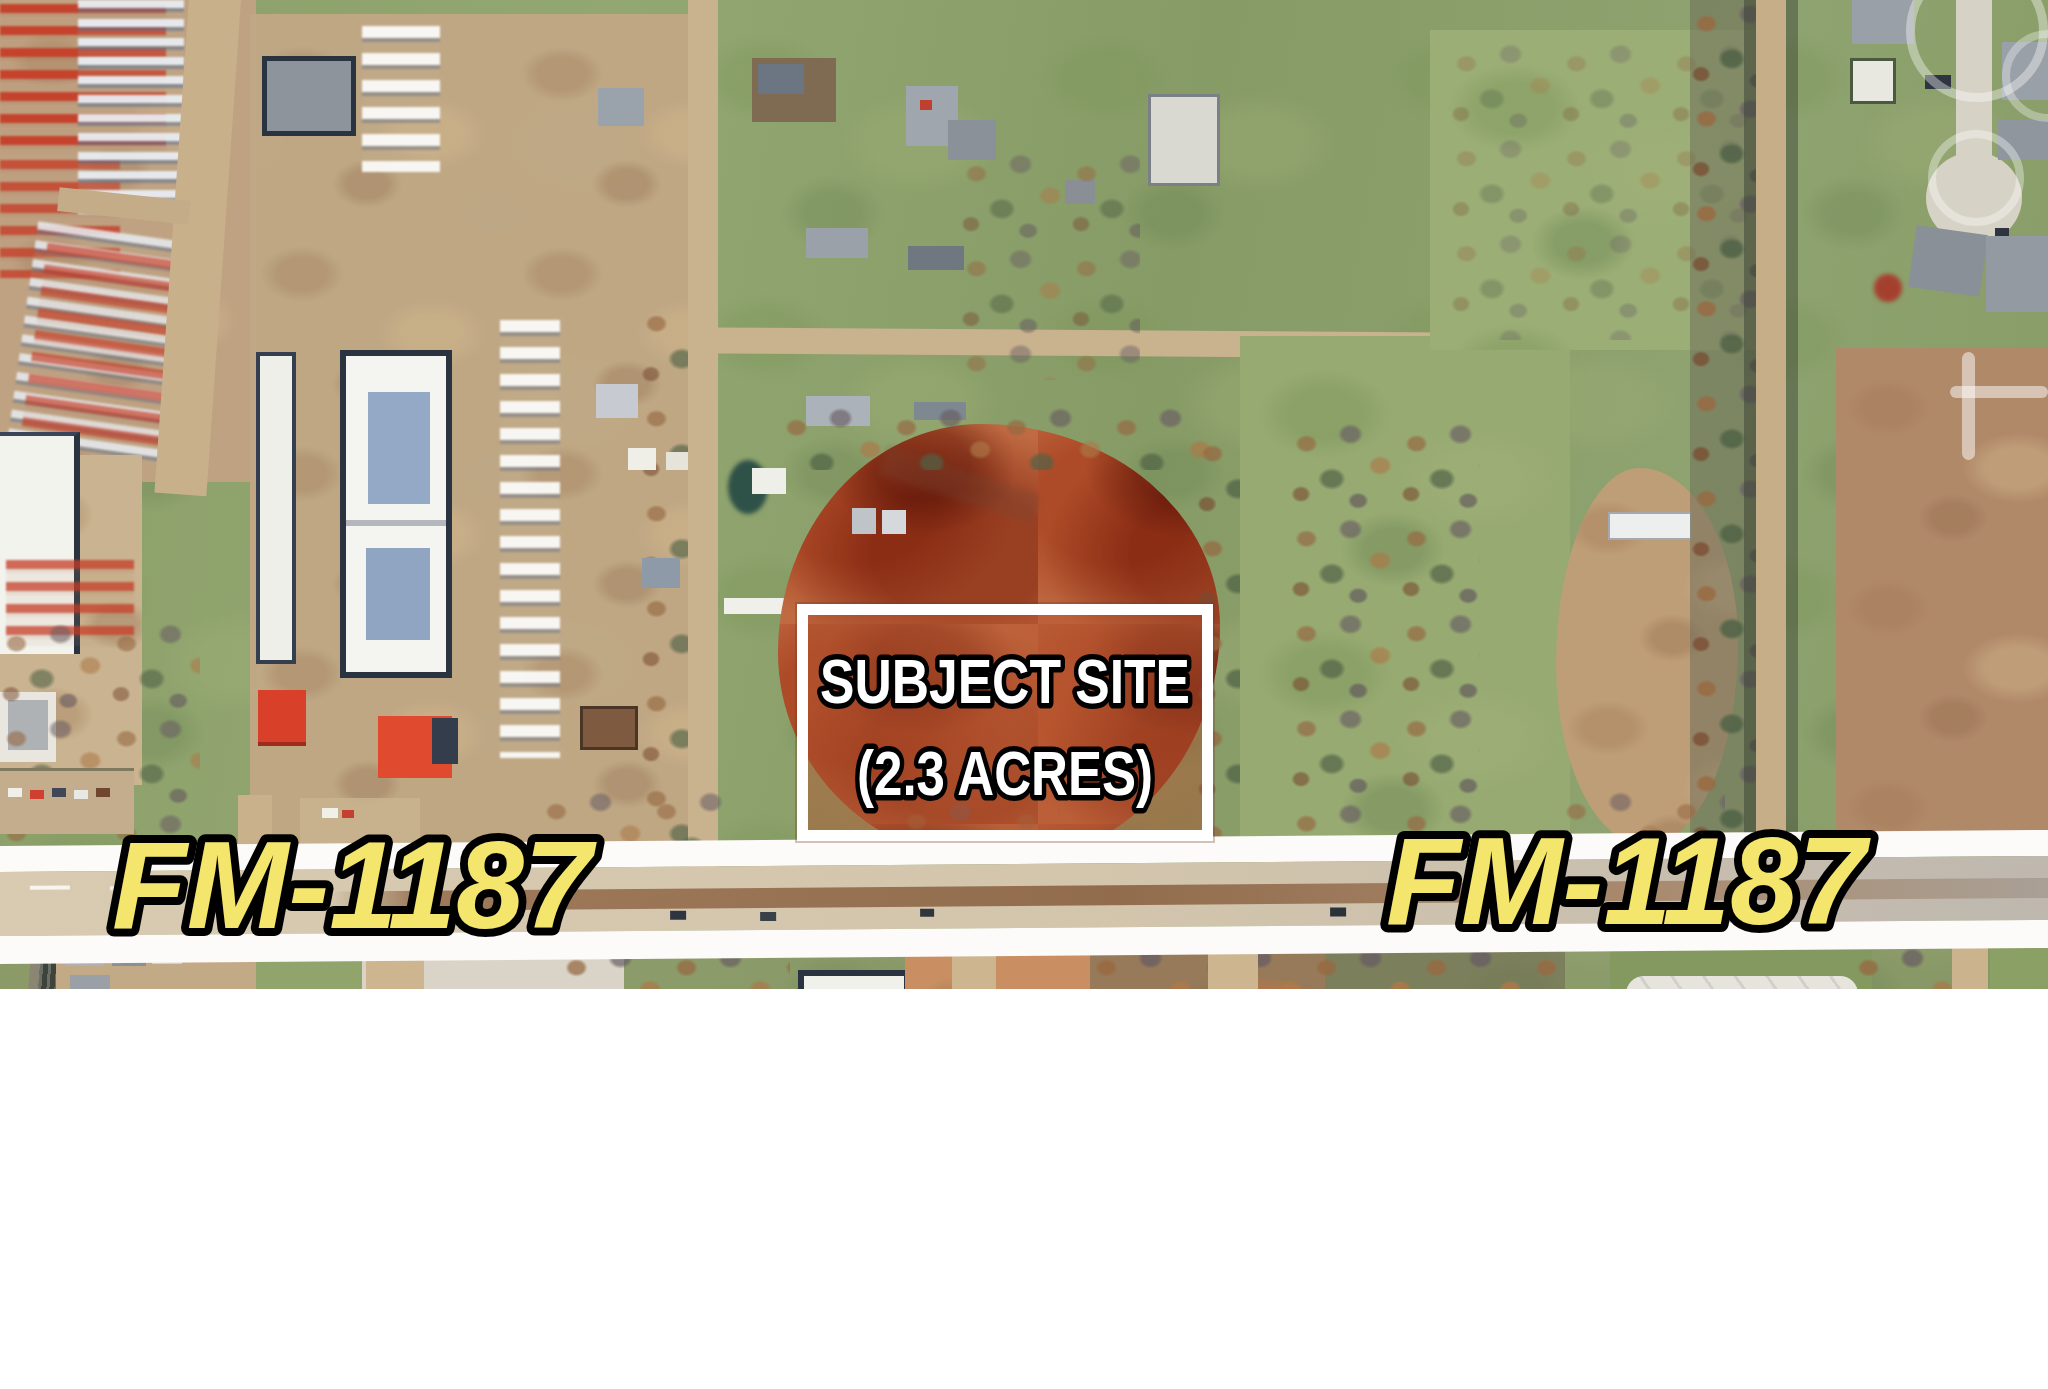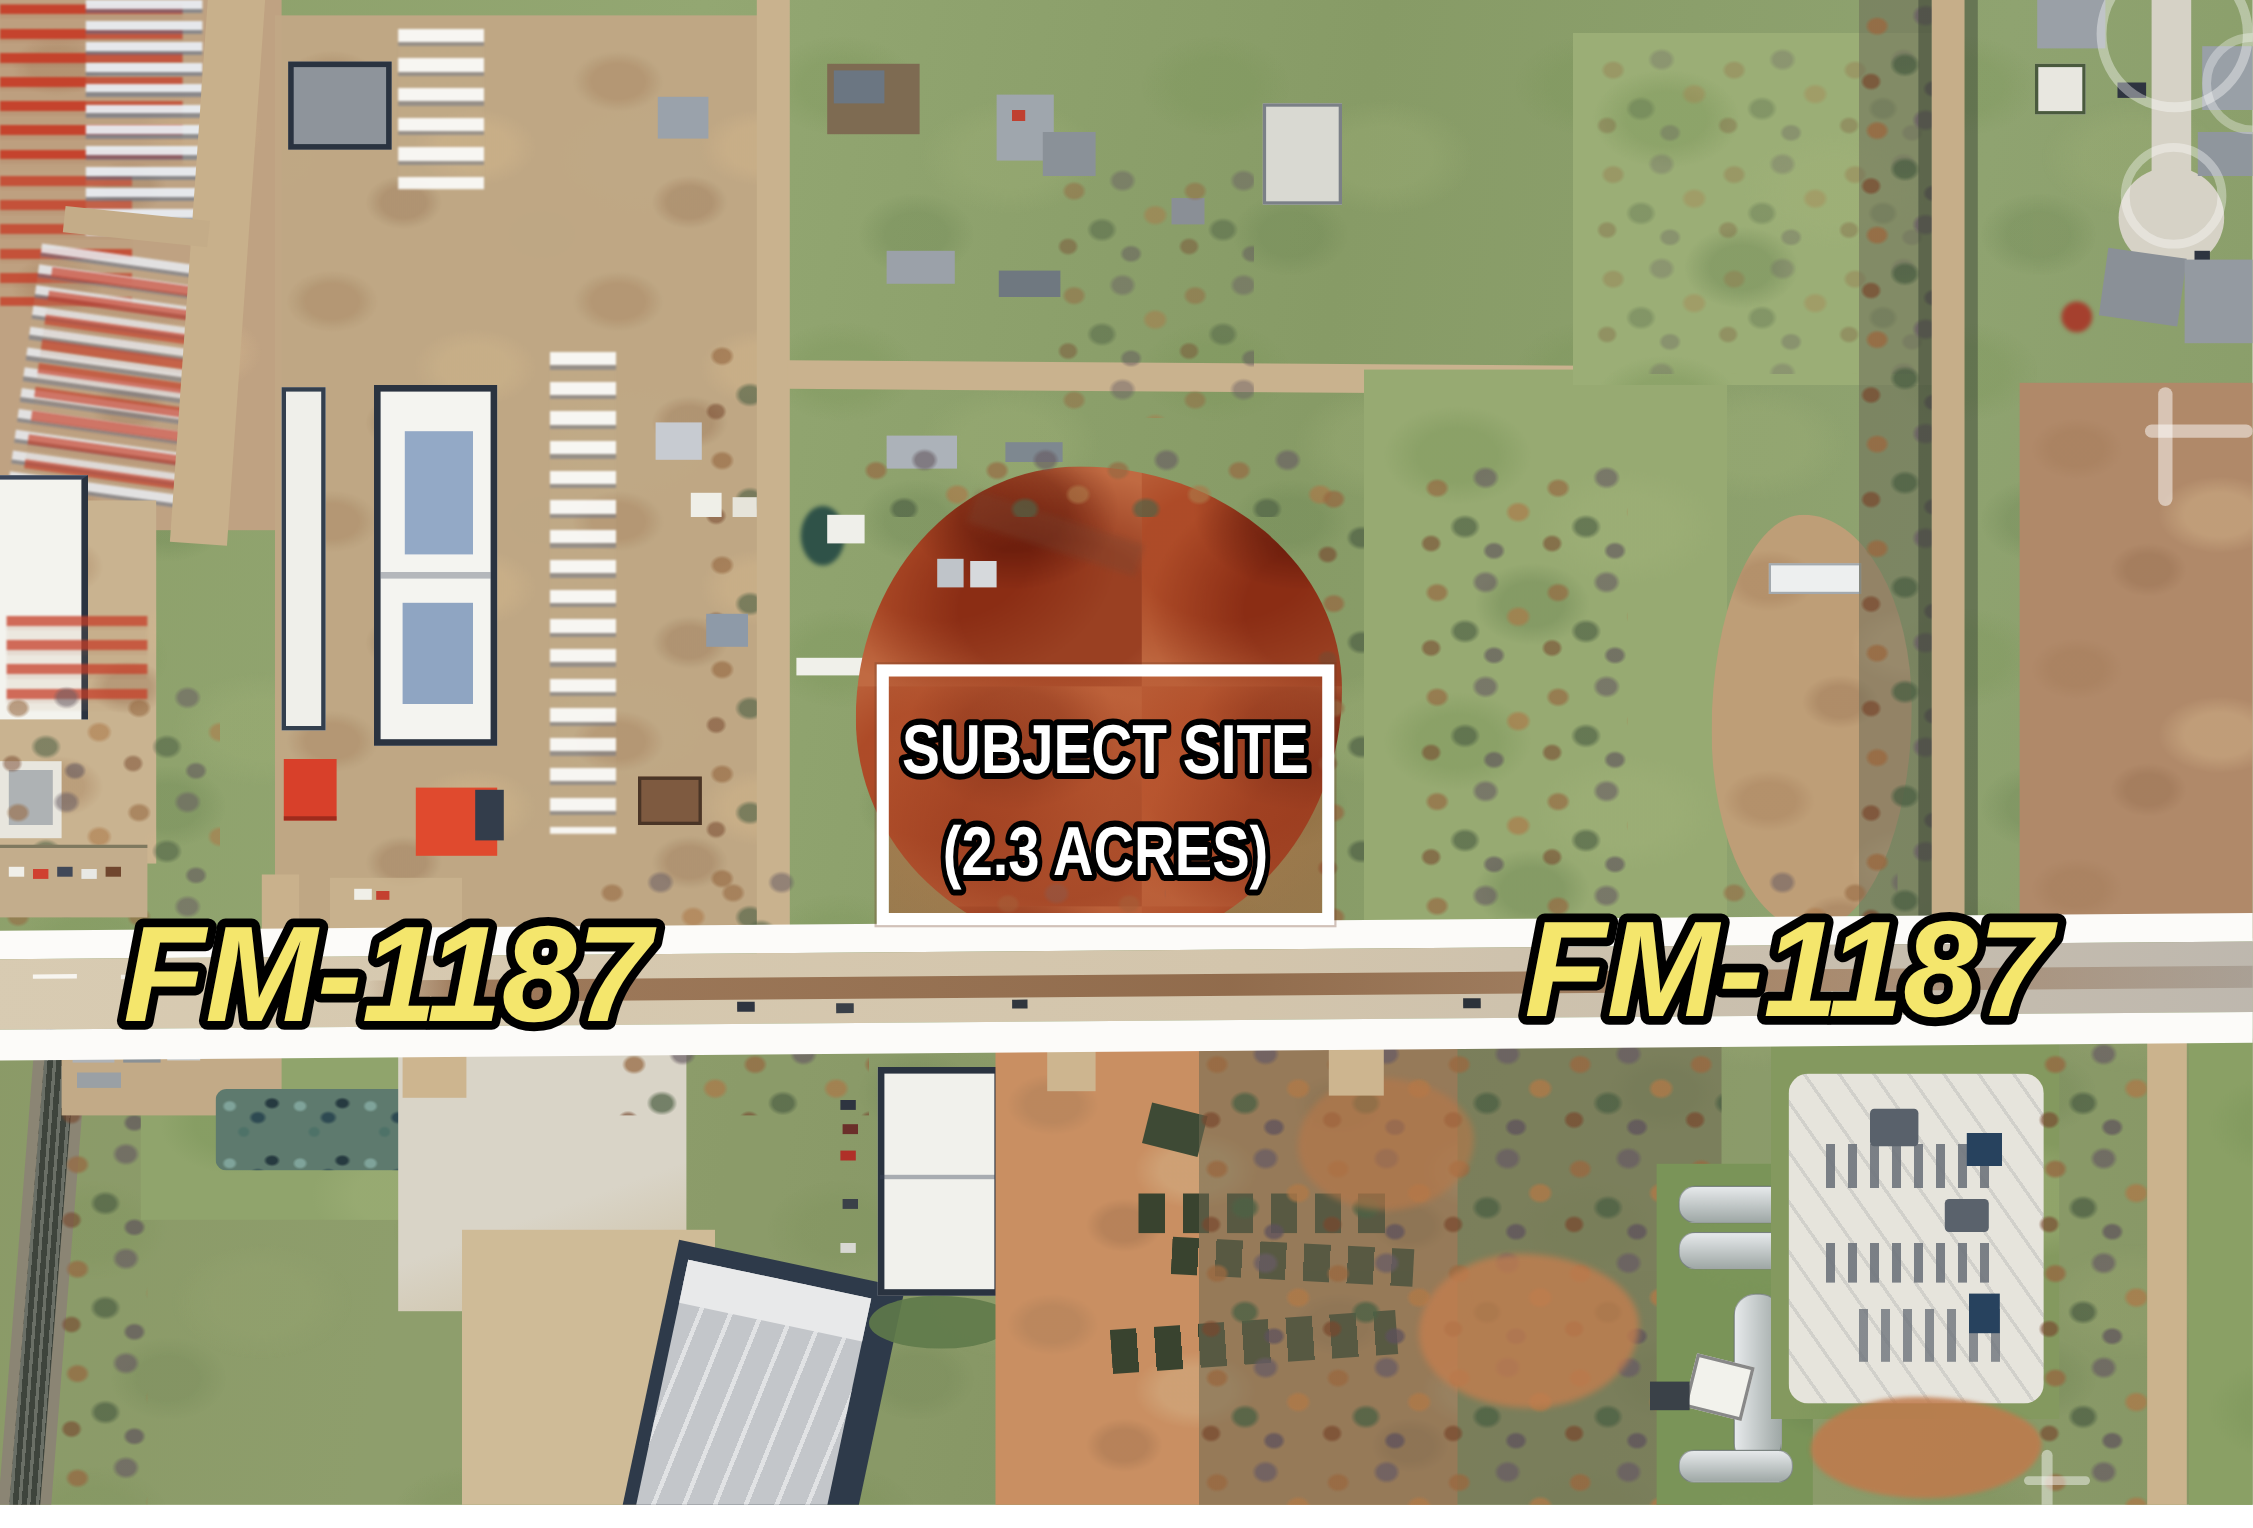--- a/index.html
+++ b/index.html
@@ -1,17 +1,17 @@
 <!DOCTYPE html>
 <html><head>
 <meta charset="utf-8">
 <style>
   html,body{margin:0;padding:0;width:2048px;height:1389px;overflow:hidden;
     font-family:"Liberation Sans",sans-serif;}
-  .stage{position:relative;width:2048px;height:1368px;overflow:hidden;
+  .stage{position:relative;width:2048px;height:989px;overflow:hidden;
     background:linear-gradient(100deg,#8c9f69 0%,#93a772 28%,#879b66 55%,#8fa370 80%,#889c67 100%);}
   .a{position:absolute;box-sizing:border-box;}
   
   .tx-grass{background-image:
     radial-gradient(90px 60px at 25% 30%, rgba(124,150,90,.45) 40%, transparent 75%),
     radial-gradient(110px 70px at 70% 55%, rgba(161,178,121,.42) 40%, transparent 75%),
     radial-gradient(70px 50px at 45% 82%, rgba(104,130,80,.38) 40%, transparent 75%);
     background-size:340px 260px;}
   .tx-dirt{background-image:
     radial-gradient(60px 40px at 20% 30%, rgba(160,120,85,.35) 40%, transparent 70%),

